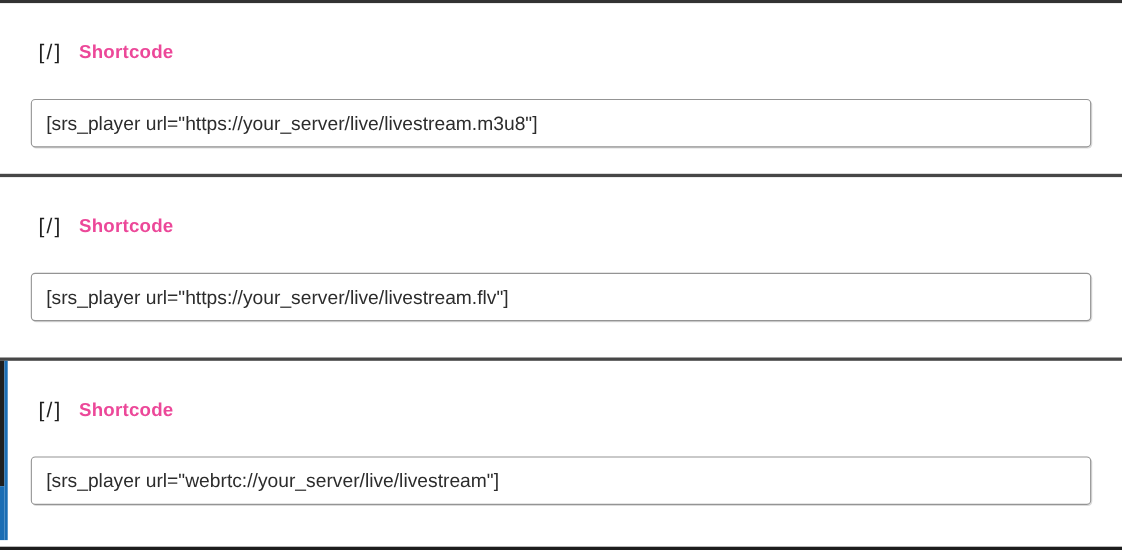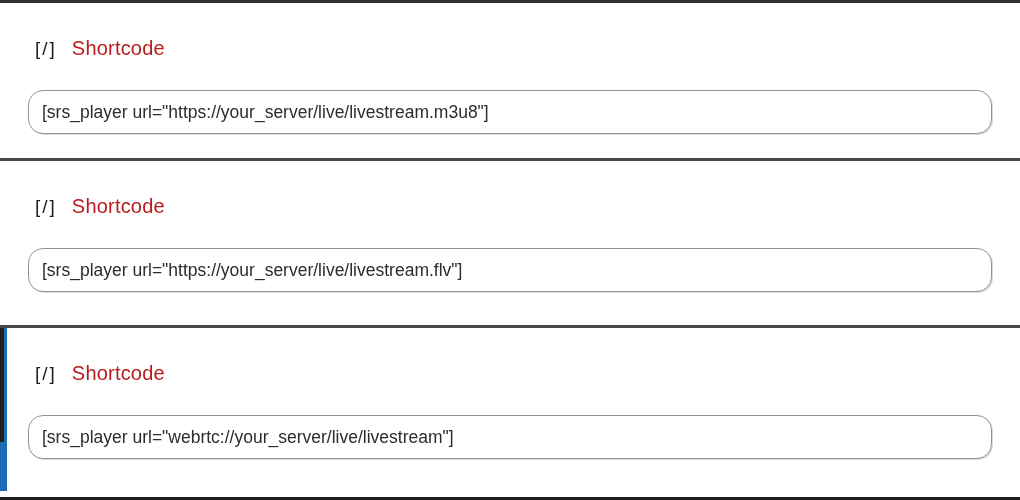--- a/index.html
+++ b/index.html
@@ -35,33 +35,33 @@
   }
   .shortcode-icon {
     font-size: 19px;
     font-weight: 500;
     color: #1e1e1e;
     letter-spacing: 2px;
     line-height: 1;
     white-space: nowrap;
   }
   .block-label {
-    font-size: 20px;
-    font-weight: 400;
-    color: #b91c1c;
+    font-size: 17px;
+    font-weight: 700;
+    color: #ec4899;
     letter-spacing: 0.2px;
   }
   .shortcode-input {
     display: block;
     width: 964px;
     height: 44px;
     margin-top: 30px;
     padding: 0 13px;
     border: 1.5px solid #949494;
-    border-radius: 15px;
+    border-radius: 4px;
     background: #ffffff;
     box-shadow: 1px 1px 0 rgba(0,0,0,0.14);
     font-family: "Liberation Sans", sans-serif;
     font-size: 17.5px;
     color: #2c2c2c;
     outline: none;
   }
 
   
   .selection-accent {

